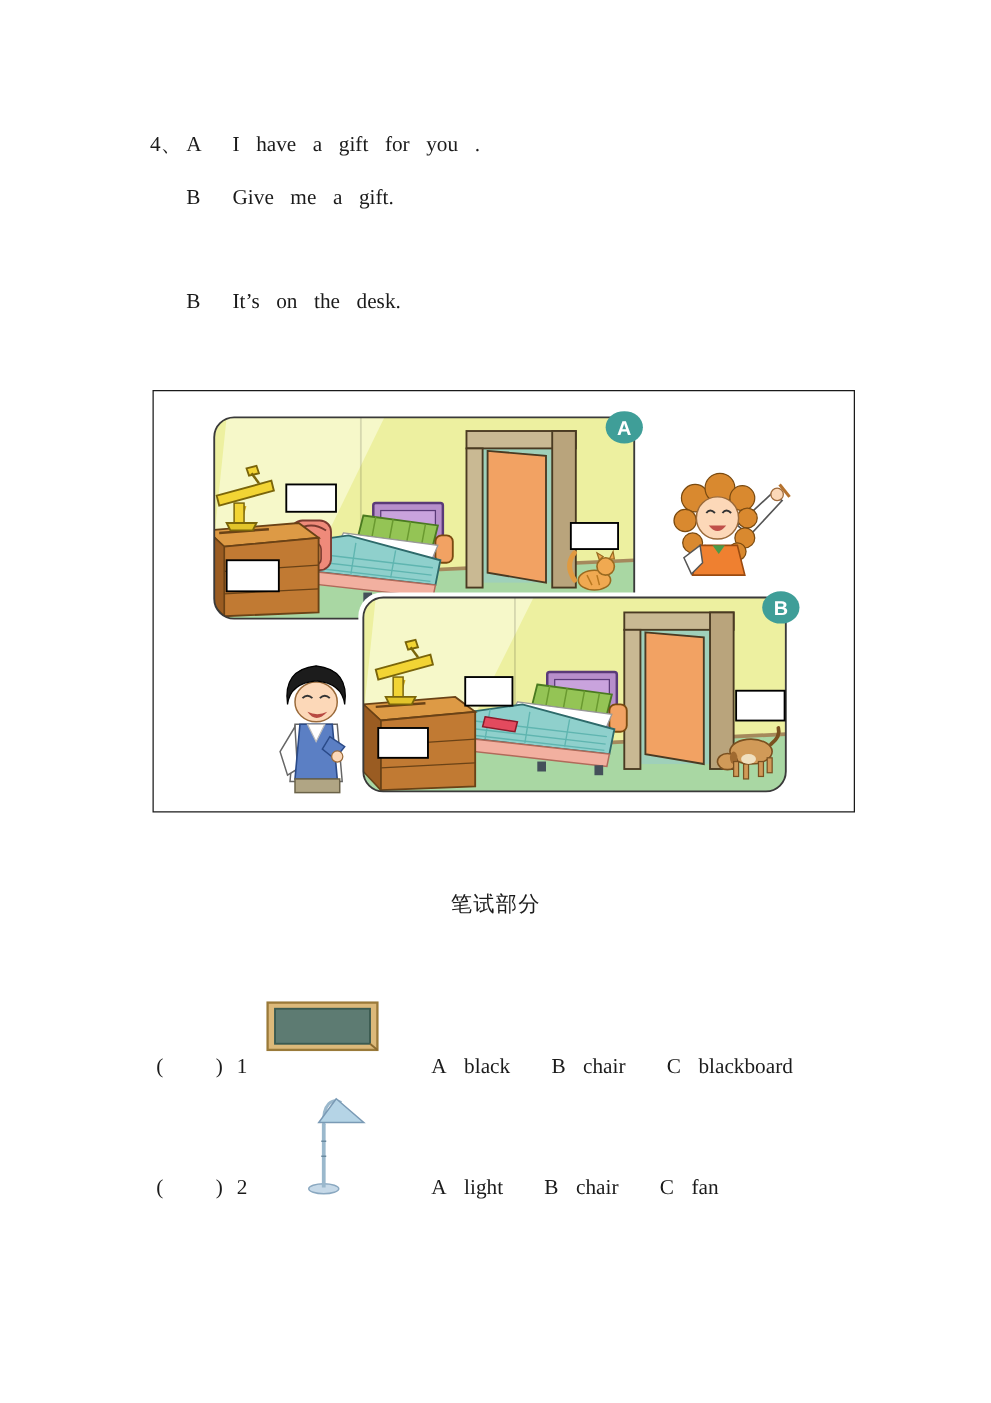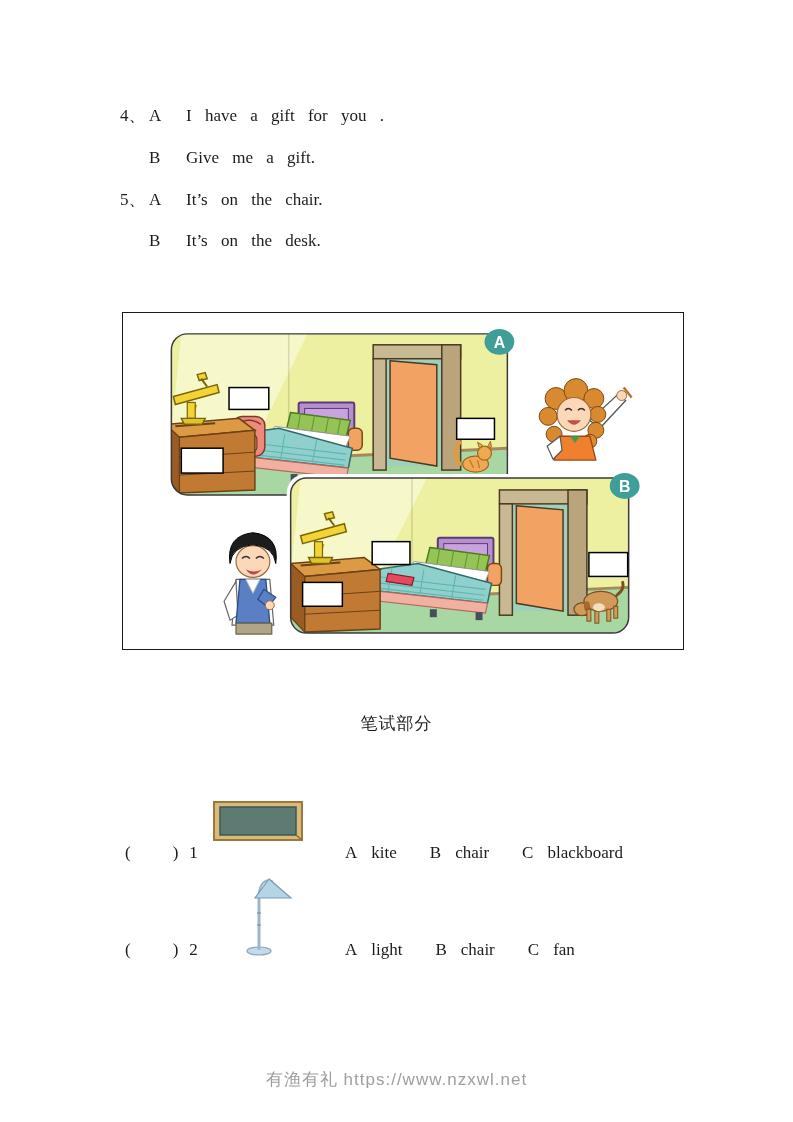--- a/index.html
+++ b/index.html
@@ -35,23 +35,20 @@
 <div class="page">
 
   <div class="listen-line" style="top:106px">
     <span class="ln-num">4、</span><span class="ln-label">A</span><span class="ln-text">I have a gift for you .</span>
   </div>
 
   <div class="listen-line" style="top:148px">
     <span class="ln-num"></span><span class="ln-label">B</span><span class="ln-text">Give me a gift.</span>
   </div>
 
-  <div class="listen-line" style="top:190px">
-    <span class="ln-num">5、</span><span class="ln-label">A</span><span class="ln-text">It’s on the chair.</span>
-  </div>
 
   <div class="listen-line" style="top:231px">
     <span class="ln-num"></span><span class="ln-label">B</span><span class="ln-text">It’s on the desk.</span>
   </div>
 
 
   <svg class="illustration" viewBox="0 0 562 338">
     <defs>
       <clipPath id="clipA">
           <rect x="48" y="21" width="338" height="162" rx="16"></rect>
@@ -225,21 +222,21 @@
     <path d="M83,34 L89,39" stroke="#8a6a30" stroke-width="1.5"></path>
   </svg>
 
   <div class="q-row" style="top:843px">
     <span class="blank">
       <span class="popen">(</span><span class="pclose">)</span><span class="qnum">1</span>
     </span>
     <span class="opts">
       <span class="opt">
         <span>A</span>
-        <span>kite</span>
+        <span>black</span>
       </span>
       <span class="opt">
         <span>B</span>
         <span>chair</span>
       </span>
       <span class="opt">
         <span>C</span>
         <span>blackboard</span>
       </span>
     </span>
@@ -266,15 +263,14 @@
         <span>B</span>
         <span>chair</span>
       </span>
       <span class="opt">
         <span>C</span>
         <span>fan</span>
       </span>
     </span>
   </div>
 
-  <div class="footer">有渔有礼 https://www.nzxwl.net</div>
 
 </div>
 
 </body></html>

